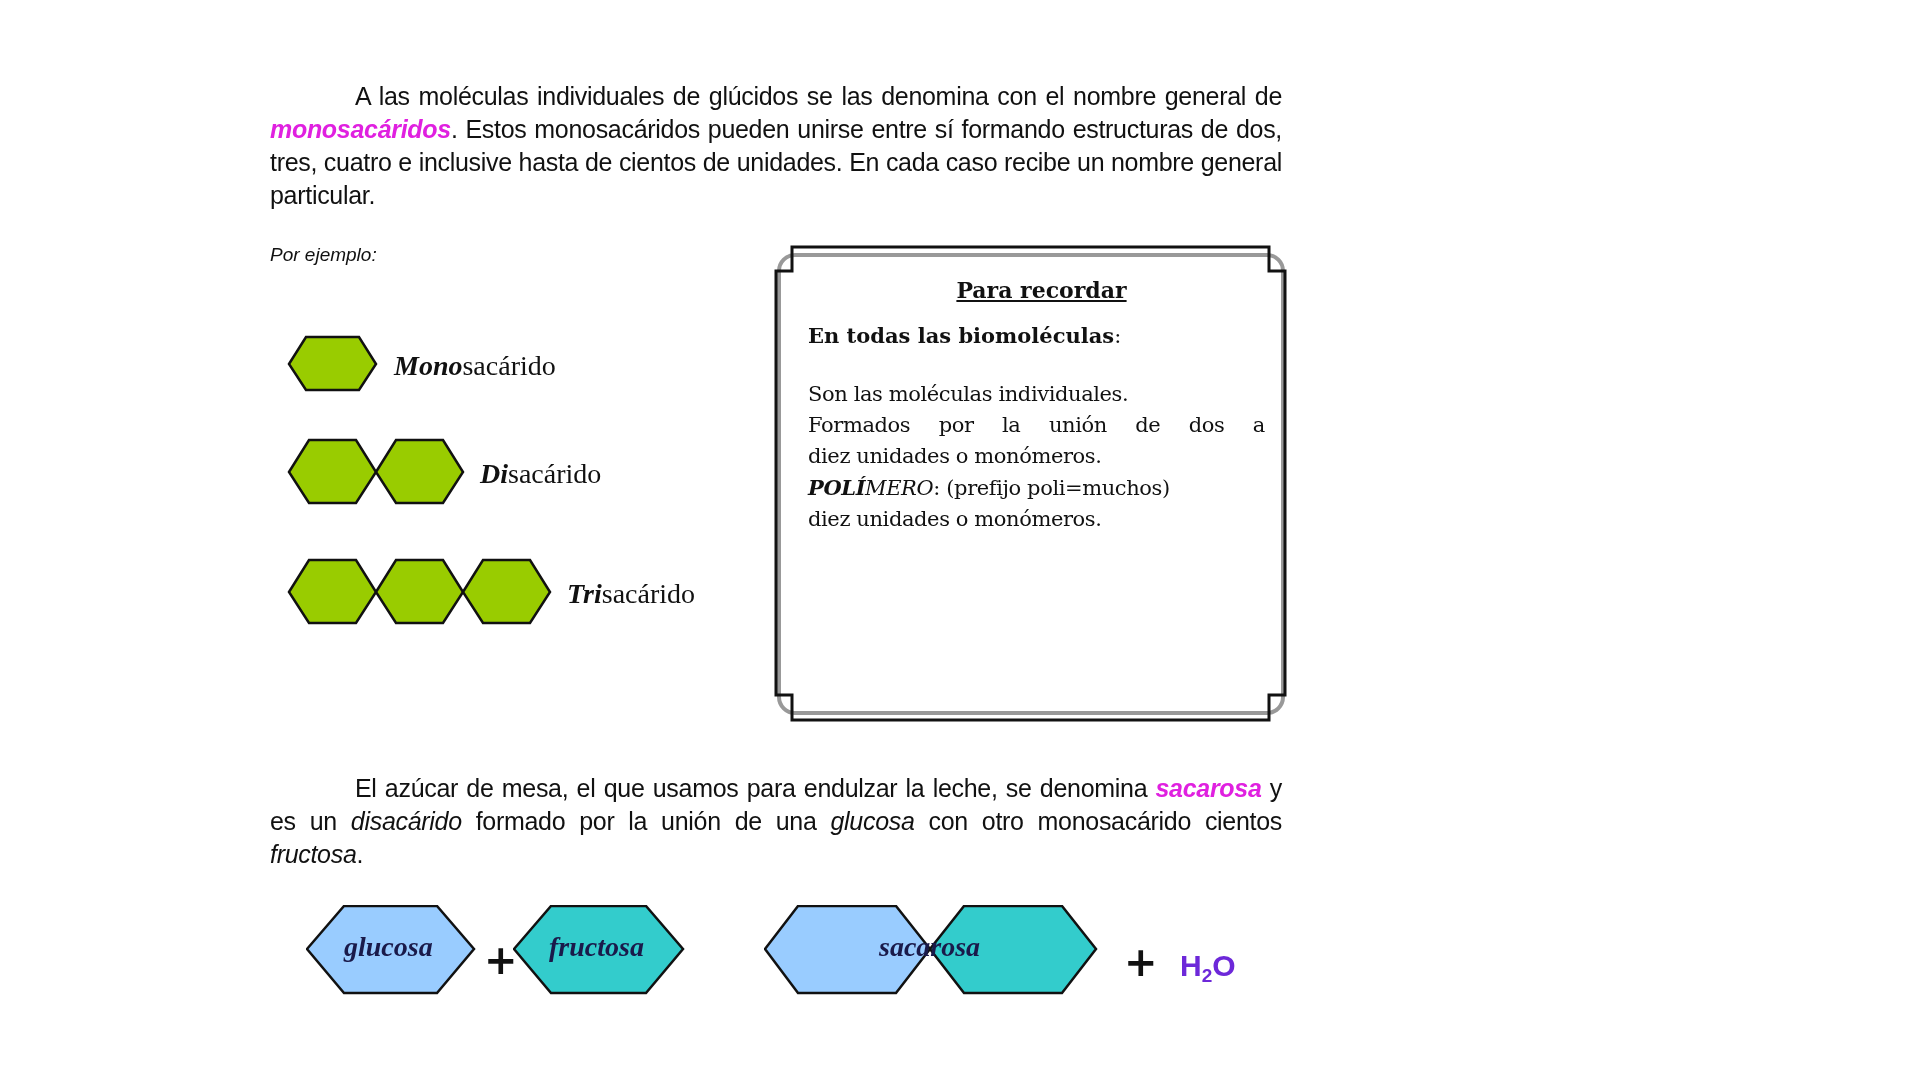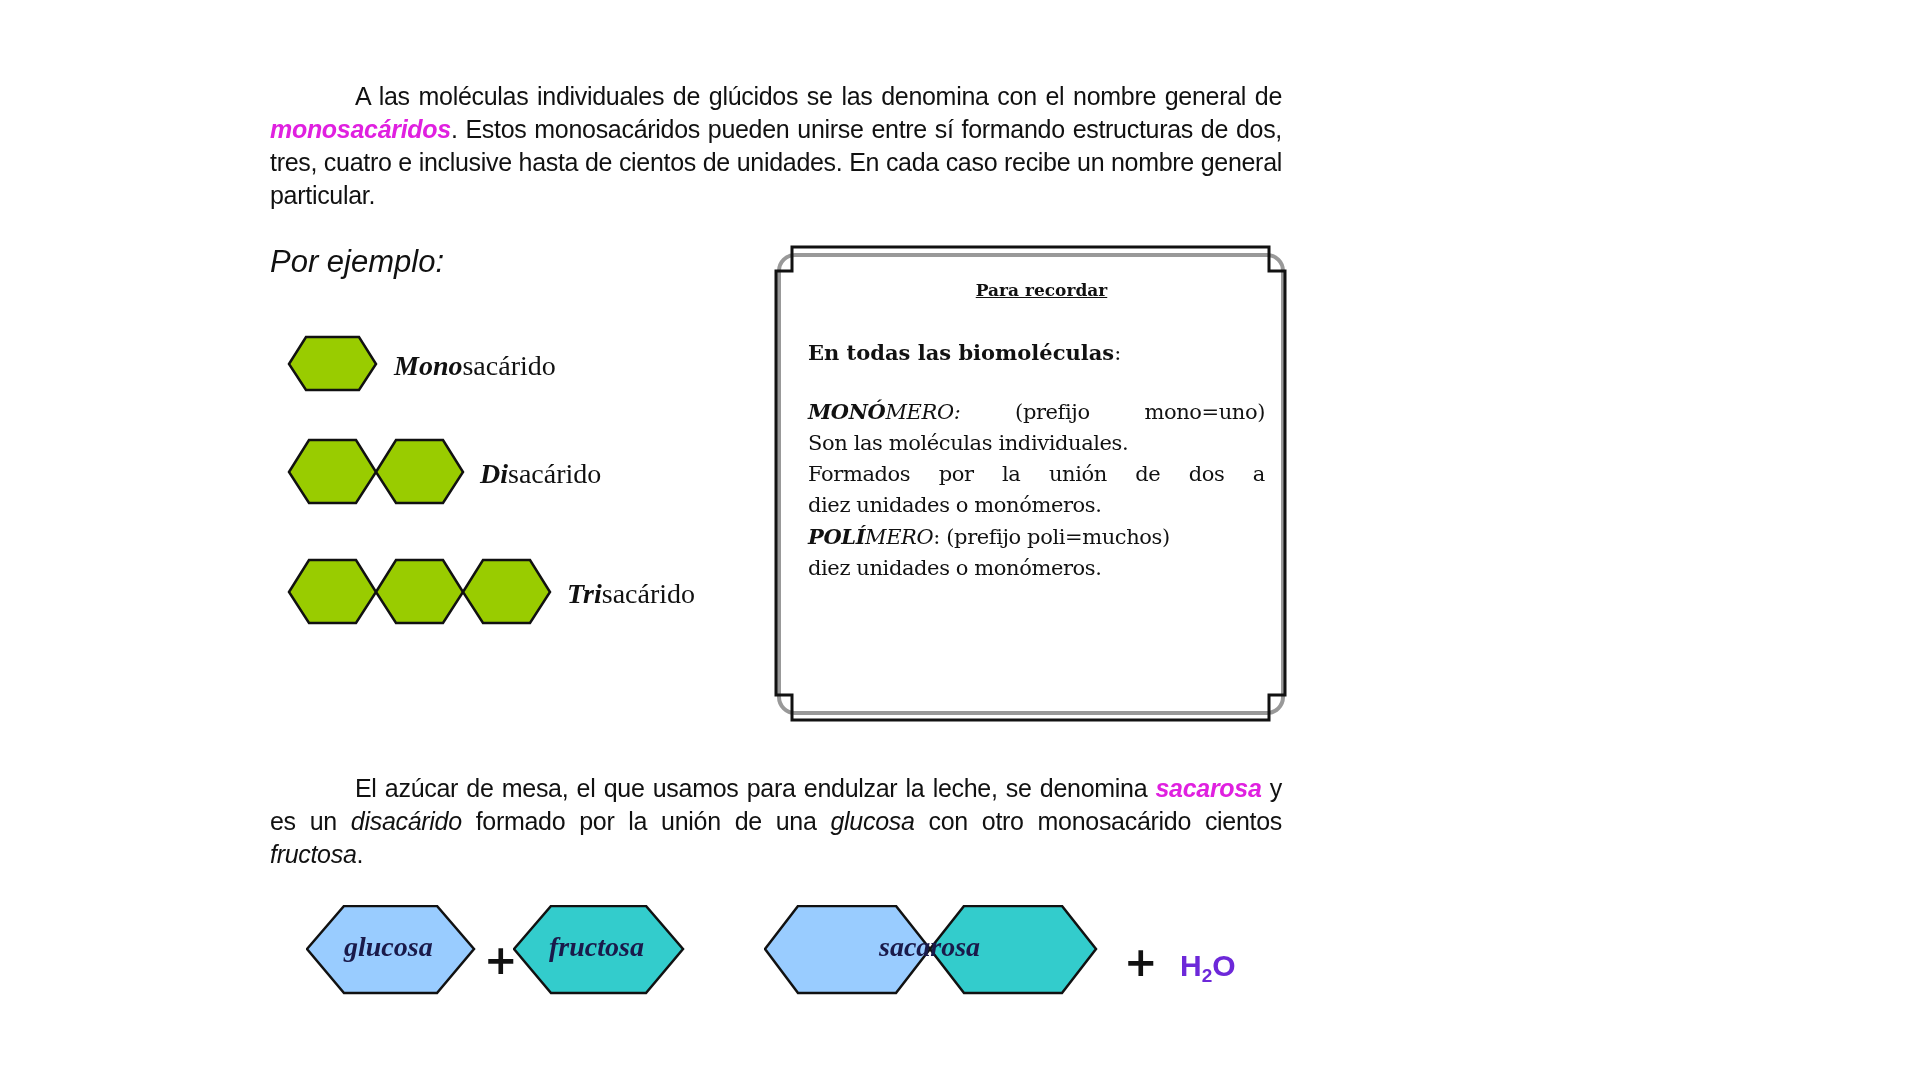--- a/index.html
+++ b/index.html
@@ -14,45 +14,45 @@
     letter-spacing: -0.3px;
   }
   .para .hl { color: #e020e0; font-weight: bold; font-style: italic; }
   .para .it { font-style: italic; }
   #para1 { top: 80px; }
   #para2 { top: 772px; }
 
   .example-label {
     position: absolute; left: 270px; top: 244px;
     font-family: "Liberation Sans", sans-serif; font-style: italic;
-    font-size: 31px; color: #111;
+    font-size: 19px; color: #111;
   }
 
   .hexrow { position: absolute; }
   .hexrow svg { position: absolute; left: 0; top: 0; overflow: visible; }
   .hex-label {
     position: absolute; font-family: "Liberation Serif", serif;
     font-size: 28px; color: #111; white-space: nowrap;
   }
   .hex-label b { font-style: italic; }
 
   
   .remind {
     position: absolute; left: 773px; top: 245px; width: 516px; height: 478px;
   }
   .remind svg { position: absolute; left: 0; top: 0; }
   .remind-content {
     position: absolute; left: 35px; top: 30px; width: 457px;
     font-family: "DejaVu Serif", serif; color: #111;
   }
   .remind-title {
-    text-align: center; font-weight: bold; font-size: 17px; text-decoration: underline;
+    text-align: center; font-weight: bold; font-size: 22px; text-decoration: underline;
     margin-left: 10px; line-height: 30px;
   }
-  .remind-sub { margin-top: 33px; font-weight: bold; font-size: 21px; line-height: 30px; }
+  .remind-sub { margin-top: 16px; font-weight: bold; font-size: 21px; line-height: 30px; }
   .remind-body { margin-top: 28px; font-size: 21px; line-height: 31px; text-align: justify; letter-spacing: -0.4px; }
   .remind-body .term { font-weight: bold; font-style: italic; }
   .remind-body .termrest { font-style: italic; }
   .remind-body .line { display: block; text-align: justify; text-align-last: justify; }
   .remind-body .line.last { text-align-last: left; }
 
   .eq { position: absolute; }
   .eq-label {
     position: absolute; font-family: "Liberation Serif", serif; font-weight: bold; font-style: italic;
     font-size: 28px; color: #1a1a4a; white-space: nowrap;
@@ -106,21 +106,20 @@
     <svg width="516" height="478">
 
       <rect x="6" y="10" width="504" height="458" rx="16" ry="16" fill="#fff" stroke="#999" stroke-width="4"></rect>
 
       <path d="M19,2 H496 V26 H512 V450 H496 V475 H19 V450 H3 V26 H19 Z" fill="none" stroke="#111" stroke-width="3"></path>
     </svg>
     <div class="remind-content">
       <div class="remind-title">Para recordar</div>
       <div class="remind-sub"><span>En todas las biomoléculas</span><span style="font-weight:normal">:</span></div>
       <div class="remind-body">
-        <span class="line"><span class="term">MONÓ</span><span class="termrest">MERO:</span> <span>(prefijo mono=uno)</span></span>
         <span class="line last">Son las moléculas individuales.</span>
         <span class="line">Formados por la unión de dos a</span>
         <span class="line last">diez unidades o monómeros.</span>
         <span class="line last"><span class="term">POLÍ</span><span class="termrest">MERO</span><span>: (prefijo poli=muchos)</span></span>
         <span class="line last">diez unidades o monómeros.</span>
       </div>
     </div>
   </div>
 
   <p class="para" id="para2" style="margin:0;">

